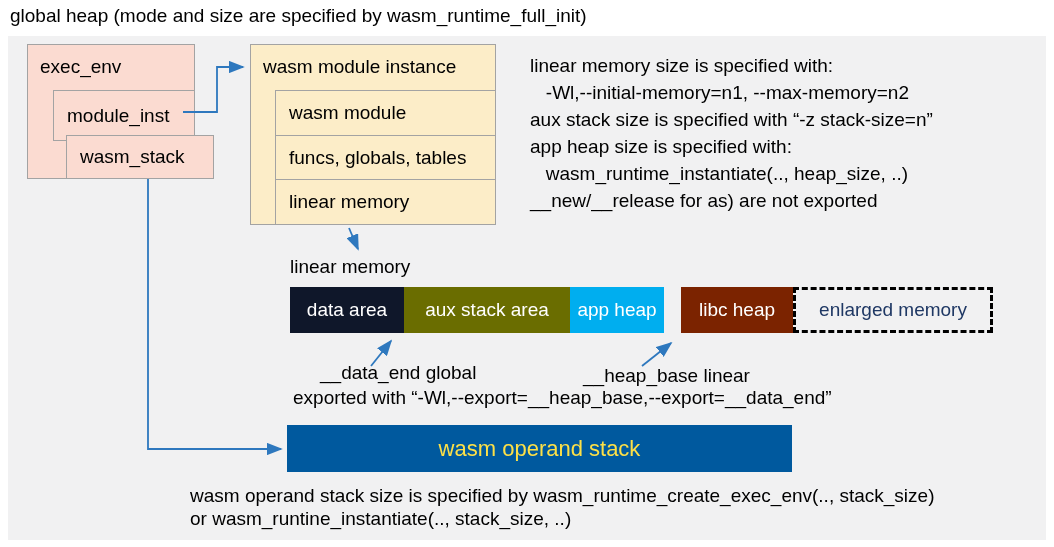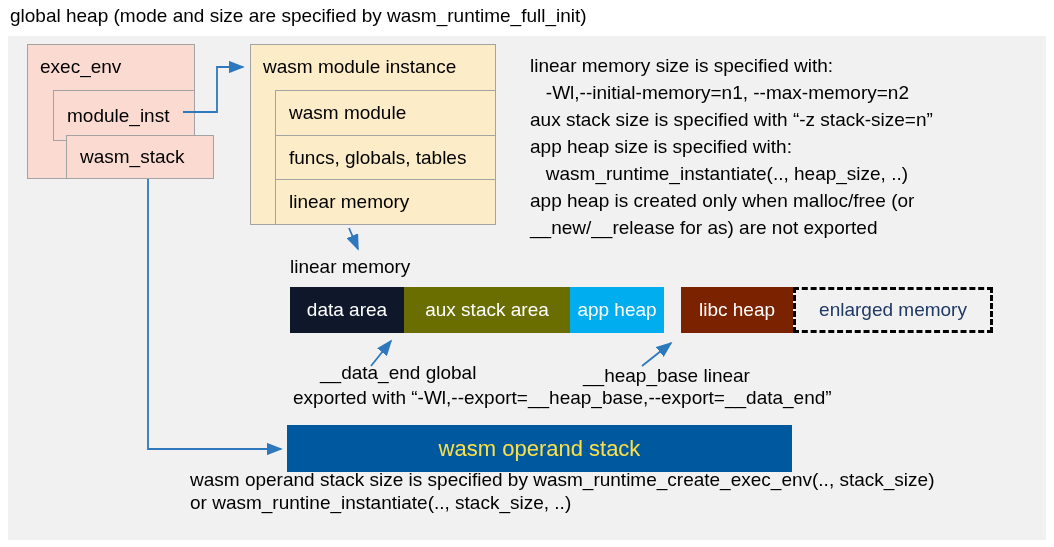--- a/index.html
+++ b/index.html
@@ -18,21 +18,21 @@
   .seg-data{left:290px;width:114px;background:#0f172a;}
   .seg-aux{left:404px;width:166px;background:#6a6d00;}
   .seg-app{left:570px;width:94px;background:#00aeef;}
   .seg-libc{left:681px;width:112px;background:#7b2300;}
   .seg-enlarged{left:793px;width:200px;background:transparent;border:3px dashed #000;color:#1f3864;}
   .notes{position:absolute;left:530px;top:52px;font-size:19px;line-height:27px;}
   .notes div{white-space:pre;}
   .ann{position:absolute;font-size:19px;white-space:pre;}
   .opstack{position:absolute;left:287px;top:425px;width:505px;height:47px;background:#00599e;
            color:#fde047;display:flex;align-items:center;justify-content:center;font-size:22px;}
-  .footer{position:absolute;left:190px;top:468px;font-size:19px;line-height:23px;}
+  .footer{position:absolute;left:190px;top:484px;font-size:19px;line-height:23px;}
   .footer div{white-space:pre;}
   .overlay{position:absolute;left:0;top:0;width:1054px;height:547px;pointer-events:none;}
 </style>
 </head>
 <body>
 
 <div class="stage">
 
   <div class="title">global heap (mode and size are specified by wasm_runtime_full_init)</div>
 
@@ -48,21 +48,20 @@
   <div class="box yellow rowlbl" style="left:275px;top:90px;width:221px;height:46px;">wasm module</div>
   <div class="box yellow rowlbl" style="left:275px;top:135px;width:221px;height:45px;">funcs, globals, tables</div>
   <div class="box yellow rowlbl" style="left:275px;top:179px;width:221px;height:46px;">linear memory</div>
 
   <div class="notes">
     <div>linear memory size is specified with:</div>
     <div>   -Wl,--initial-memory=n1, --max-memory=n2</div>
     <div>aux stack size is specified with “-z stack-size=n”</div>
     <div>app heap size is specified with:</div>
     <div>   wasm_runtime_instantiate(.., heap_size, ..)</div>
-    <div>app heap is created only when malloc/free (or</div>
     <div>__new/__release for as) are not exported</div>
   </div>
 
   <div class="lm-label">linear memory</div>
   <div class="seg seg-data">data area</div>
   <div class="seg seg-aux">aux stack area</div>
   <div class="seg seg-app">app heap</div>
   <div class="seg seg-libc">libc heap</div>
   <div class="seg seg-enlarged">enlarged memory</div>
 

